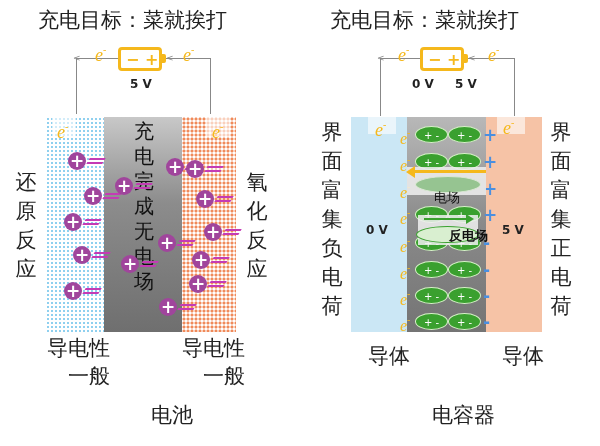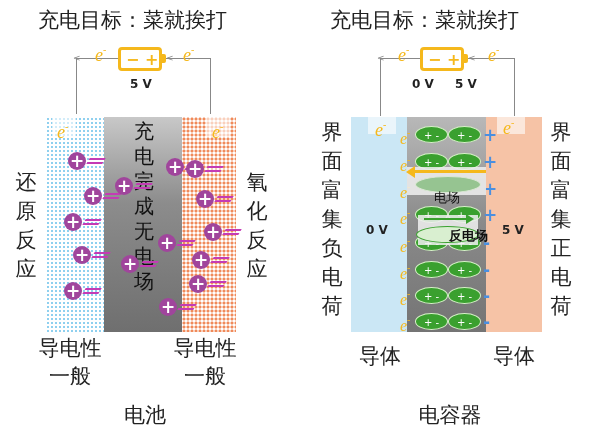--- a/index.html
+++ b/index.html
@@ -1,20 +1,20 @@
 <!DOCTYPE html>
 <html><head>
 <meta charset="utf-8">
 <style>
   html,body{margin:0;padding:0;background:#fff;}
   body{width:600px;height:446px;position:relative;overflow:hidden;font-family:"DejaVu Sans","Liberation Sans",sans-serif;color:#222;}
   .abs{position:absolute;}
   .title{font-size:21px;color:#222;white-space:nowrap;}
   .vtext{font-size:21px;line-height:29px;width:24px;text-align:center;color:#222;}
-  .lbl{font-size:21px;line-height:28px;text-align:center;color:#222;white-space:nowrap;}
+  .lbl{font-size:21px;line-height:28px;text-align:right;color:#222;white-space:nowrap;}
   .volt{font-size:12px;font-weight:bold;color:#222;}
   .eminus{font-family:"Liberation Serif",serif;font-style:italic;color:#f5b81c;font-size:18px;line-height:18px;}
   .eminus sup{font-size:10px;font-style:normal;vertical-align:8px;}
   .batt{border:3px solid #f5b81c;border-radius:4px;background:#fff;box-sizing:border-box;}
   .batt-tip{background:#f5b81c;border-radius:0 2px 2px 0;}
   .batt-sign{color:#f5b81c;font-weight:bold;font-size:16px;line-height:16px;}
   .wire{background:#888;}
   
   .blue-dots{background-color:#fff;background-image:radial-gradient(circle,#8fd0ef 45%,transparent 55%);background-size:4px 4px;}
   .orange-dots{background-color:#fff;background-image:radial-gradient(circle,#f08a5a 50%,transparent 60%);background-size:4px 4px;}
@@ -119,21 +119,21 @@
 </div>
 
 <div class="abs lbl" style="left:30px;top:334px;width:80px;">
   <div>导电性</div>
   <div>一般</div>
 </div>
 <div class="abs lbl" style="left:165px;top:334px;width:80px;">
   <div>导电性</div>
   <div>一般</div>
 </div>
-<div class="abs lbl" style="left:105px;top:401px;width:80px;">电池</div>
+<div class="abs lbl" style="left:113px;top:401px;width:80px;">电池</div>
 
 <div class="abs title" style="left:330px;top:6px;">充电目标：菜就挨打</div>
 
 <div class="abs wire" style="left:380px;top:58px;width:40px;height:1px;"></div>
 <div class="abs wire" style="left:380px;top:58px;width:1px;height:58px;"></div>
 <div class="abs wire" style="left:468px;top:58px;width:46px;height:1px;"></div>
 <div class="abs wire" style="left:514px;top:58px;width:1px;height:58px;"></div>
 <div class="abs" style="left:377px;top:55px;color:#888;font-size:9px;line-height:7px;">&lt;</div>
 <div class="abs" style="left:468px;top:55px;color:#888;font-size:9px;line-height:7px;">&lt;</div>
 

